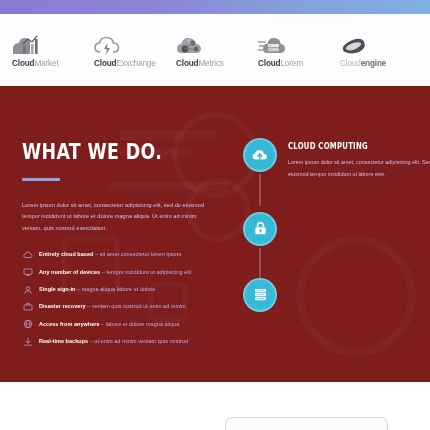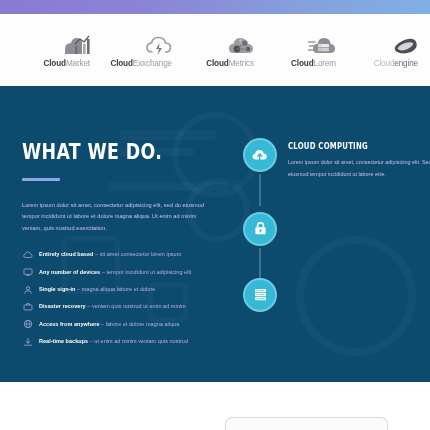--- a/index.html
+++ b/index.html
@@ -36,49 +36,49 @@
     height: 72px;
     background: #fdfdfd;
     display: flex;
     align-items: center;
     justify-content: space-around;
     padding: 0 10px;
   }
   .logo {
     display: flex;
     flex-direction: column;
-    align-items: flex-end;
+    align-items: flex-start;
     justify-content: center;
     width: 78px;
   }
   .logo-mark {
     height: 26px;
     display: flex;
     align-items: flex-end;
     justify-content: center;
     margin-bottom: 3px;
   }
   .logo-text {
     font-size: 8.2px;
     letter-spacing: -0.15px;
     white-space: nowrap;
     line-height: 1;
   }
   .logo-text .a { font-weight: bold; color: #3b3b3f; }
   .logo-text .b { font-weight: normal; color: #9b9ba2; }
   .logo-text.faded .a { color: #b9b9bf; font-weight: normal; }
-  .logo-text.faded .b { color: #6e6e75; font-weight: normal; }
+  .logo-text.faded .b { color: #6e6e75; font-weight: bold; }
 
   
   .hero {
     position: absolute;
     top: 86px; left: 0;
     width: 430px;
     height: 296px;
-    background: #0c4a6e;
+    background: #7f1d1d;
     overflow: hidden;
   }
 
   
   .wm {
     position: absolute;
     border-radius: 50%;
     border: 6px solid rgba(255,255,255,0.035);
   }
   .wm.c1 { width: 86px; height: 86px; left: 172px; top: 26px; }

